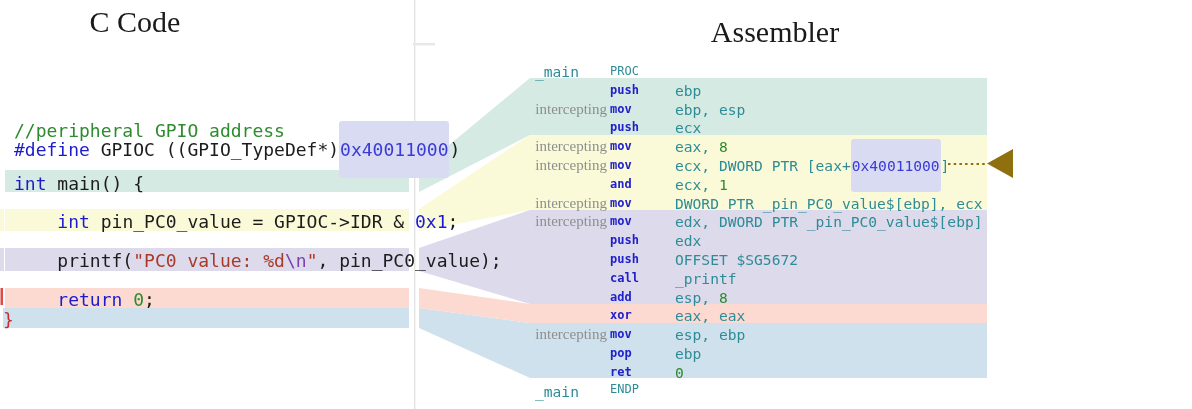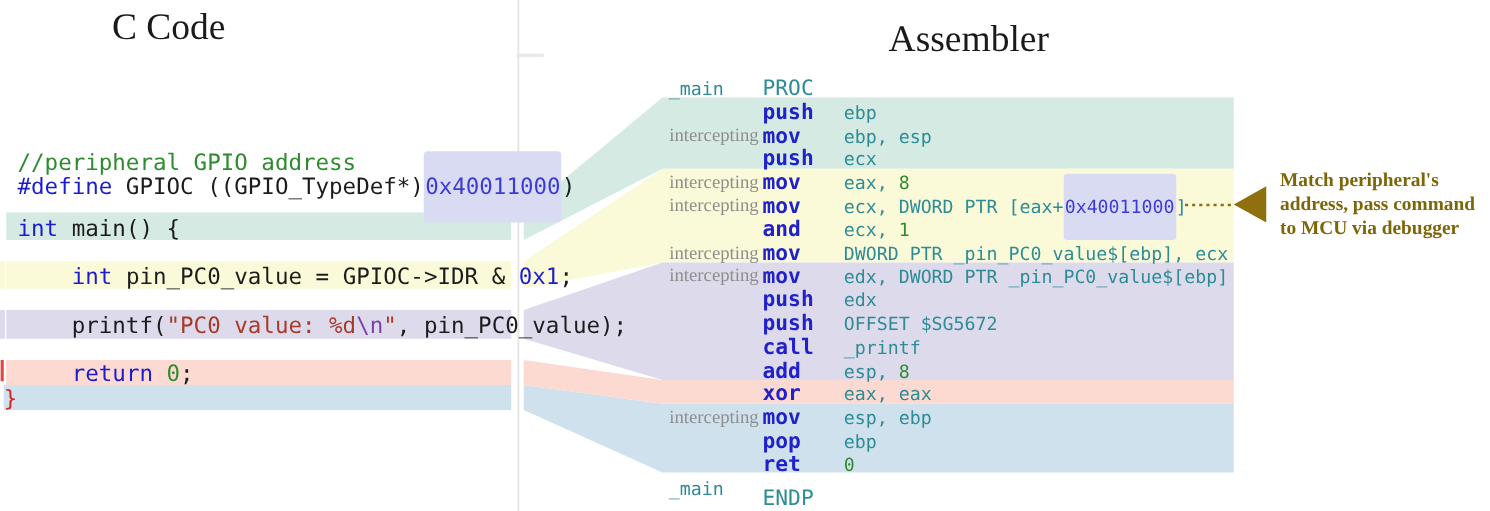--- a/index.html
+++ b/index.html
@@ -13,21 +13,21 @@
   .seg-kw{color:var(--keyword_blue);}
   .seg-comment{color:var(--comment_green);}
   .seg-str{color:var(--string_red);}
   .seg-esc{color:var(--escape_purple);}
   .seg-numg{color:var(--green_text);}
   .seg-numb{color:var(--keyword_blue);}
   .seg-red{color:var(--brace_red);}
   .seg-hl{color:var(--highlight_text);background:var(--highlight_bg);border-radius:3px;padding:18px 1px;}
   .seg-reg{color:var(--teal_text);}
   .seg-num{color:var(--green_text);}
-  .asm-mn{position:absolute;left:610px;z-index:2;font-size:17px;line-height:19px;white-space:pre;
+  .asm-mn{position:absolute;left:610px;z-index:2;font-size:12px;line-height:19px;white-space:pre;
           font-weight:bold;color:var(--mnemonic_blue);}
   .asm-mn.teal{font-weight:normal;color:var(--teal_text);}
   .asm-ops{position:absolute;left:675px;z-index:2;font-size:14.6px;line-height:19px;white-space:pre;}
   .asm-name{position:absolute;left:535px;z-index:2;font-size:14.6px;line-height:19px;color:var(--teal_text);}
   .interc{position:absolute;left:440px;width:167px;text-align:right;z-index:2;
           font-family:"Liberation Serif",serif;font-size:15px;line-height:18px;color:var(--intercept_gray);}
   .callout{position:absolute;left:1024px;width:168px;z-index:2;font-family:"Liberation Serif",serif;
            font-weight:bold;font-size:15.5px;line-height:19px;color:var(--annotation_olive);}
 </style>
 </head>
@@ -109,22 +109,17 @@
       <div class="asm-mn" style="top: 306px;">xor</div>
       <div class="asm-ops" style="top: 306px;"><span class="seg-reg">eax, eax</span></div>
       <div class="interc" style="top: 325px;">intercepting</div>
       <div class="asm-mn" style="top: 325px;">mov</div>
       <div class="asm-ops" style="top: 325px;"><span class="seg-reg">esp, ebp</span></div>
       <div class="asm-mn" style="top: 344px;">pop</div>
       <div class="asm-ops" style="top: 344px;"><span class="seg-reg">ebp</span></div>
       <div class="asm-mn" style="top: 363px;">ret</div>
       <div class="asm-ops" style="top: 363px;"><span class="seg-num">0</span></div>
       <div class="asm-name" style="top: 382px;">_main</div>
-      <div class="asm-mn teal" style="top: 390px;">ENDP</div>
+      <div class="asm-mn teal" style="top: 380px;">ENDP</div>
     </div>
 
-  <div class="callout" style="top:135px;">
-    <div>Match peripheral's</div>
-    <div>address, pass command</div>
-    <div>to MCU via debugger</div>
-  </div>
 
 </div>
 
 </body></html>

